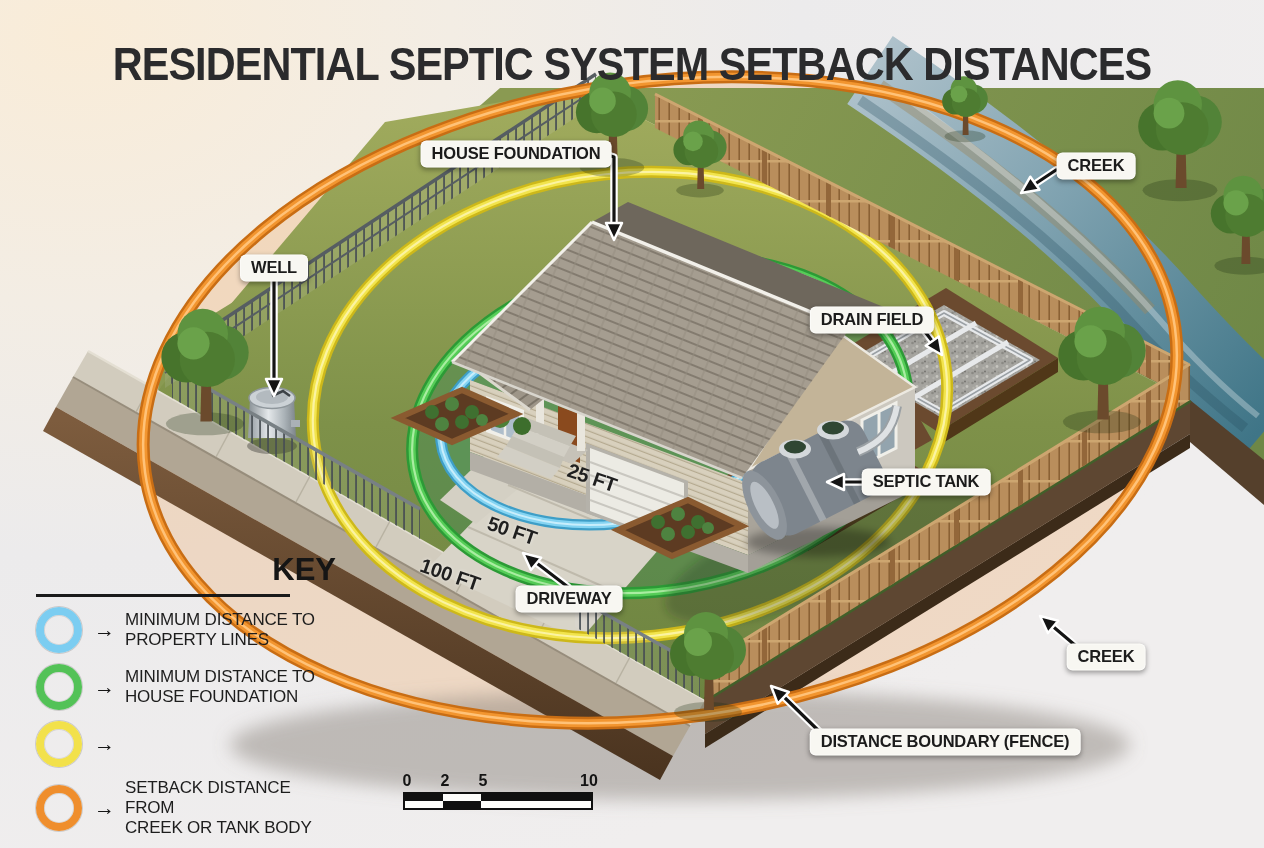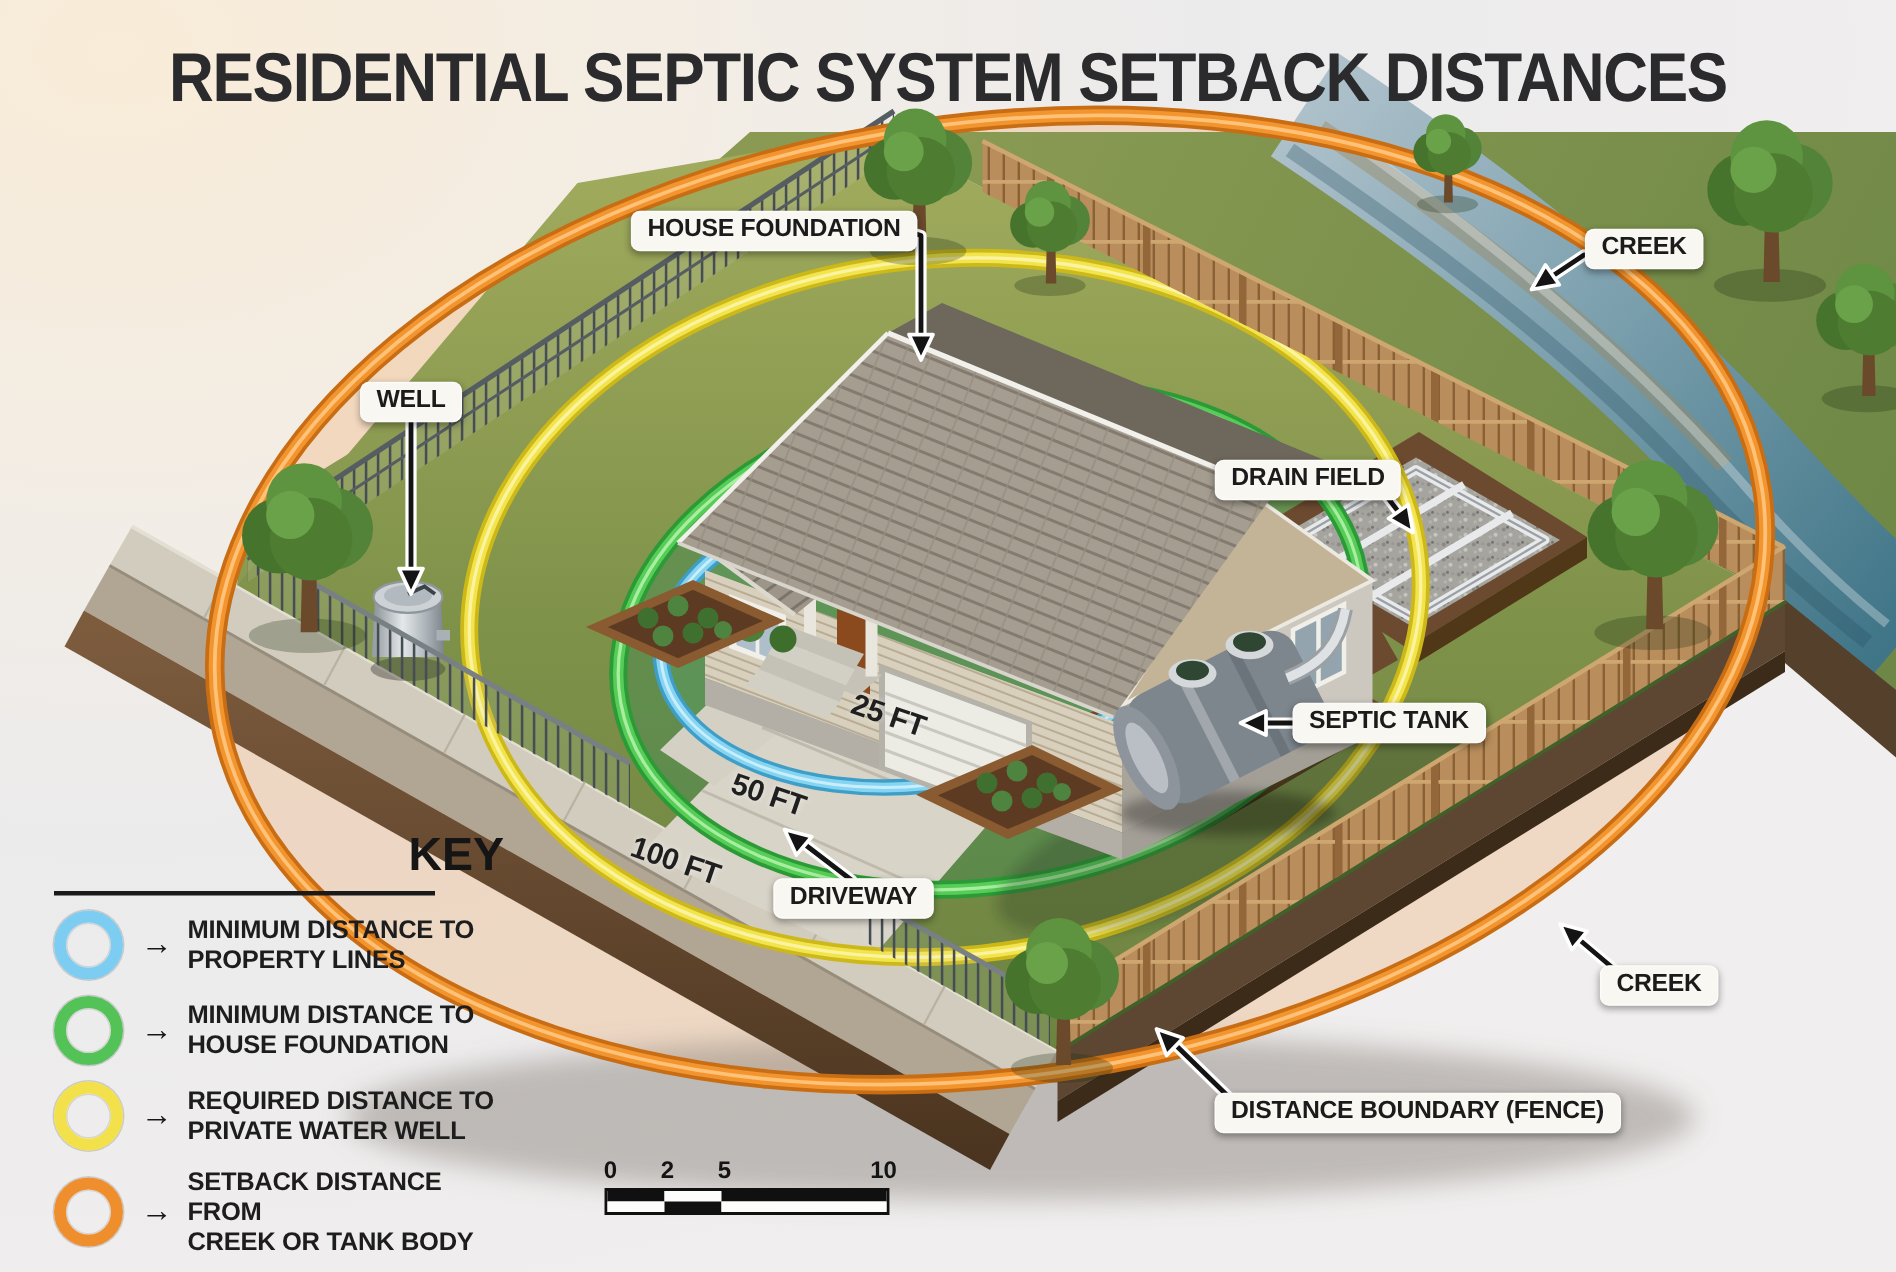--- a/index.html
+++ b/index.html
@@ -4,21 +4,21 @@
 <style>
   html,body{margin:0;padding:0;background:#dddbdd;}
   .stage{
     position:relative;width:1264px;height:848px;overflow:hidden;
     font-family:"Liberation Sans","DejaVu Sans",sans-serif;
     background:radial-gradient(1250px 900px at 6% 4%, #f9ecd8 0%, #f3ede4 30%, #ecebec 58%, #f0eeee 100%);
   }
   .stage *{box-sizing:border-box;}
   svg.scene{position:absolute;left:0;top:0;}
   .title{
-    position:absolute;top:24px;left:0;width:100%;text-align:center;
+    position:absolute;top:37px;left:0;width:100%;text-align:center;
     font-weight:700;font-size:46px;color:#2b2b2d;letter-spacing:-1px;white-space:nowrap;
   }
   .title span{display:inline-block;transform:scaleX(.9);}
   .callout{
     position:absolute;transform:translate(-50%,-50%);
     background:#f8f7f2;border-radius:6px;padding:3px 11px 5px;
     font-weight:700;font-size:16.5px;color:#1b1b1b;letter-spacing:-.2px;white-space:nowrap;
     box-shadow:0 2px 5px rgba(0,0,0,.35),0 0 0 1px rgba(255,255,255,.55) inset;
     z-index:30;
   }
@@ -29,21 +29,21 @@
   }
   .key{position:absolute;left:36px;top:552px;width:300px;z-index:40;}
   .key-heading{font-weight:700;font-size:31px;color:#151515;letter-spacing:0;text-align:right;}
   .key-rule{height:3px;background:#1a1a1a;width:254px;margin:6px 0 10px;}
   .key-item{display:flex;align-items:center;margin-bottom:11px;}
   .key-ring{
     width:46px;height:46px;border-radius:50%;border:8px solid #999;flex:0 0 auto;
     box-shadow:0 0 0 1px rgba(0,0,0,.15),0 0 0 1px rgba(0,0,0,.1) inset;
   }
   .key-arrow{font-weight:700;font-size:21px;color:#161616;margin:0 10px 0 12px;flex:0 0 auto;}
-  .key-text{font-weight:700;font-size:17px;line-height:1.18;color:#1d1d1d;letter-spacing:-.2px;}
+  .key-text{font-weight:400;font-size:17px;line-height:1.18;color:#1d1d1d;letter-spacing:-.2px;}
   .scalebar{position:absolute;left:403px;top:772px;width:192px;z-index:40;}
   .scalebar .ticks{position:relative;height:18px;font-weight:700;font-size:16px;color:#141414;}
   .scalebar .ticks span{position:absolute;transform:translateX(-50%);}
   .bar{width:190px;border:2px solid #101010;background:#fff;margin-top:2px;}
   .bar .row{display:flex;height:7px;}
   .bar .row div{height:100%;}
   .seg-b{background:#101010;}
   .seg-w{background:#fdfdfb;}
 </style>
 </head>
@@ -414,23 +414,20 @@
     <div class="key-item">
       <span class="key-ring" style="border-color: rgb(83, 194, 87);"></span>
       <span class="key-arrow">→</span>
       <span class="key-text">
         <span>MINIMUM DISTANCE TO</span><br><span>HOUSE FOUNDATION</span>
       </span>
     </div>
     <div class="key-item">
       <span class="key-ring" style="border-color: rgb(242, 225, 75);"></span>
       <span class="key-arrow">→</span>
-      <span class="key-text">
-        <span>REQUIRED DISTANCE TO</span><br><span>PRIVATE WATER WELL</span>
-      </span>
     </div>
     <div class="key-item">
       <span class="key-ring" style="border-color: rgb(239, 142, 45);"></span>
       <span class="key-arrow">→</span>
       <span class="key-text">
         <span>SETBACK DISTANCE FROM</span><br><span>CREEK OR TANK BODY</span>
       </span>
     </div>
   </div>
 

